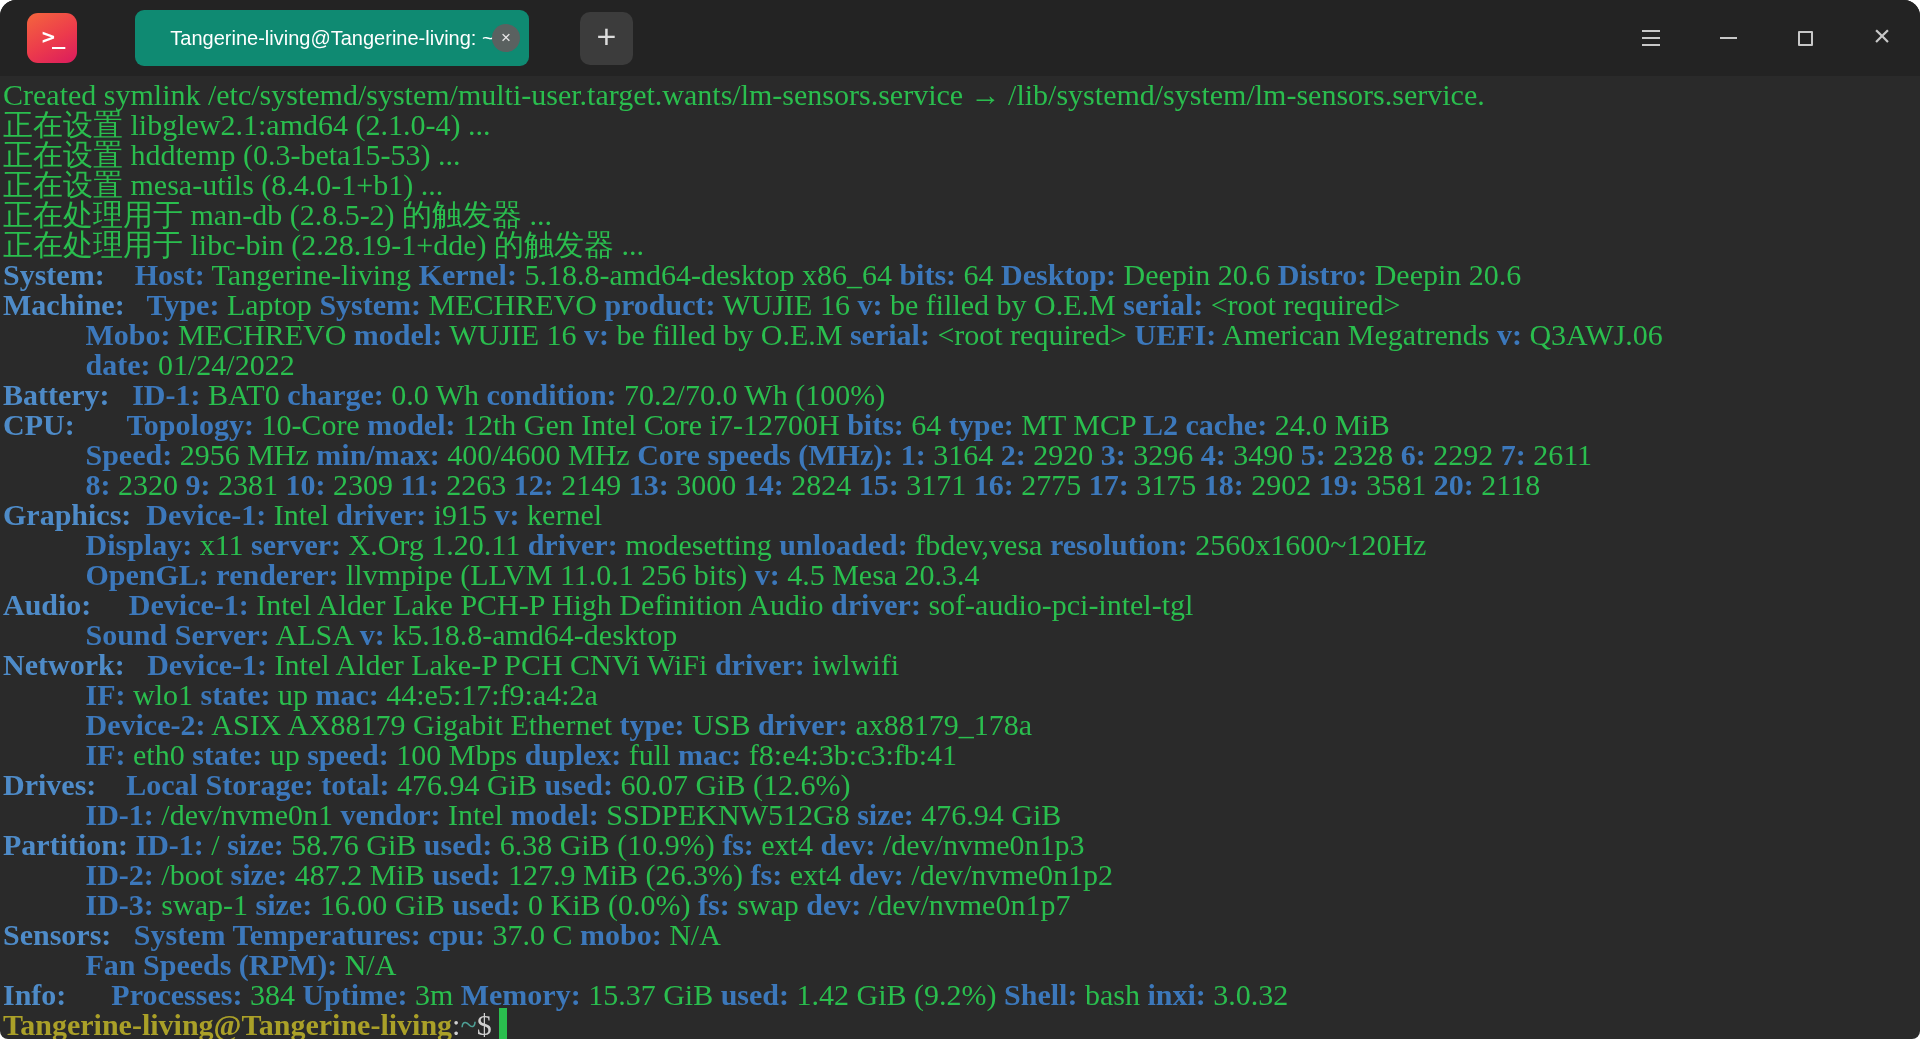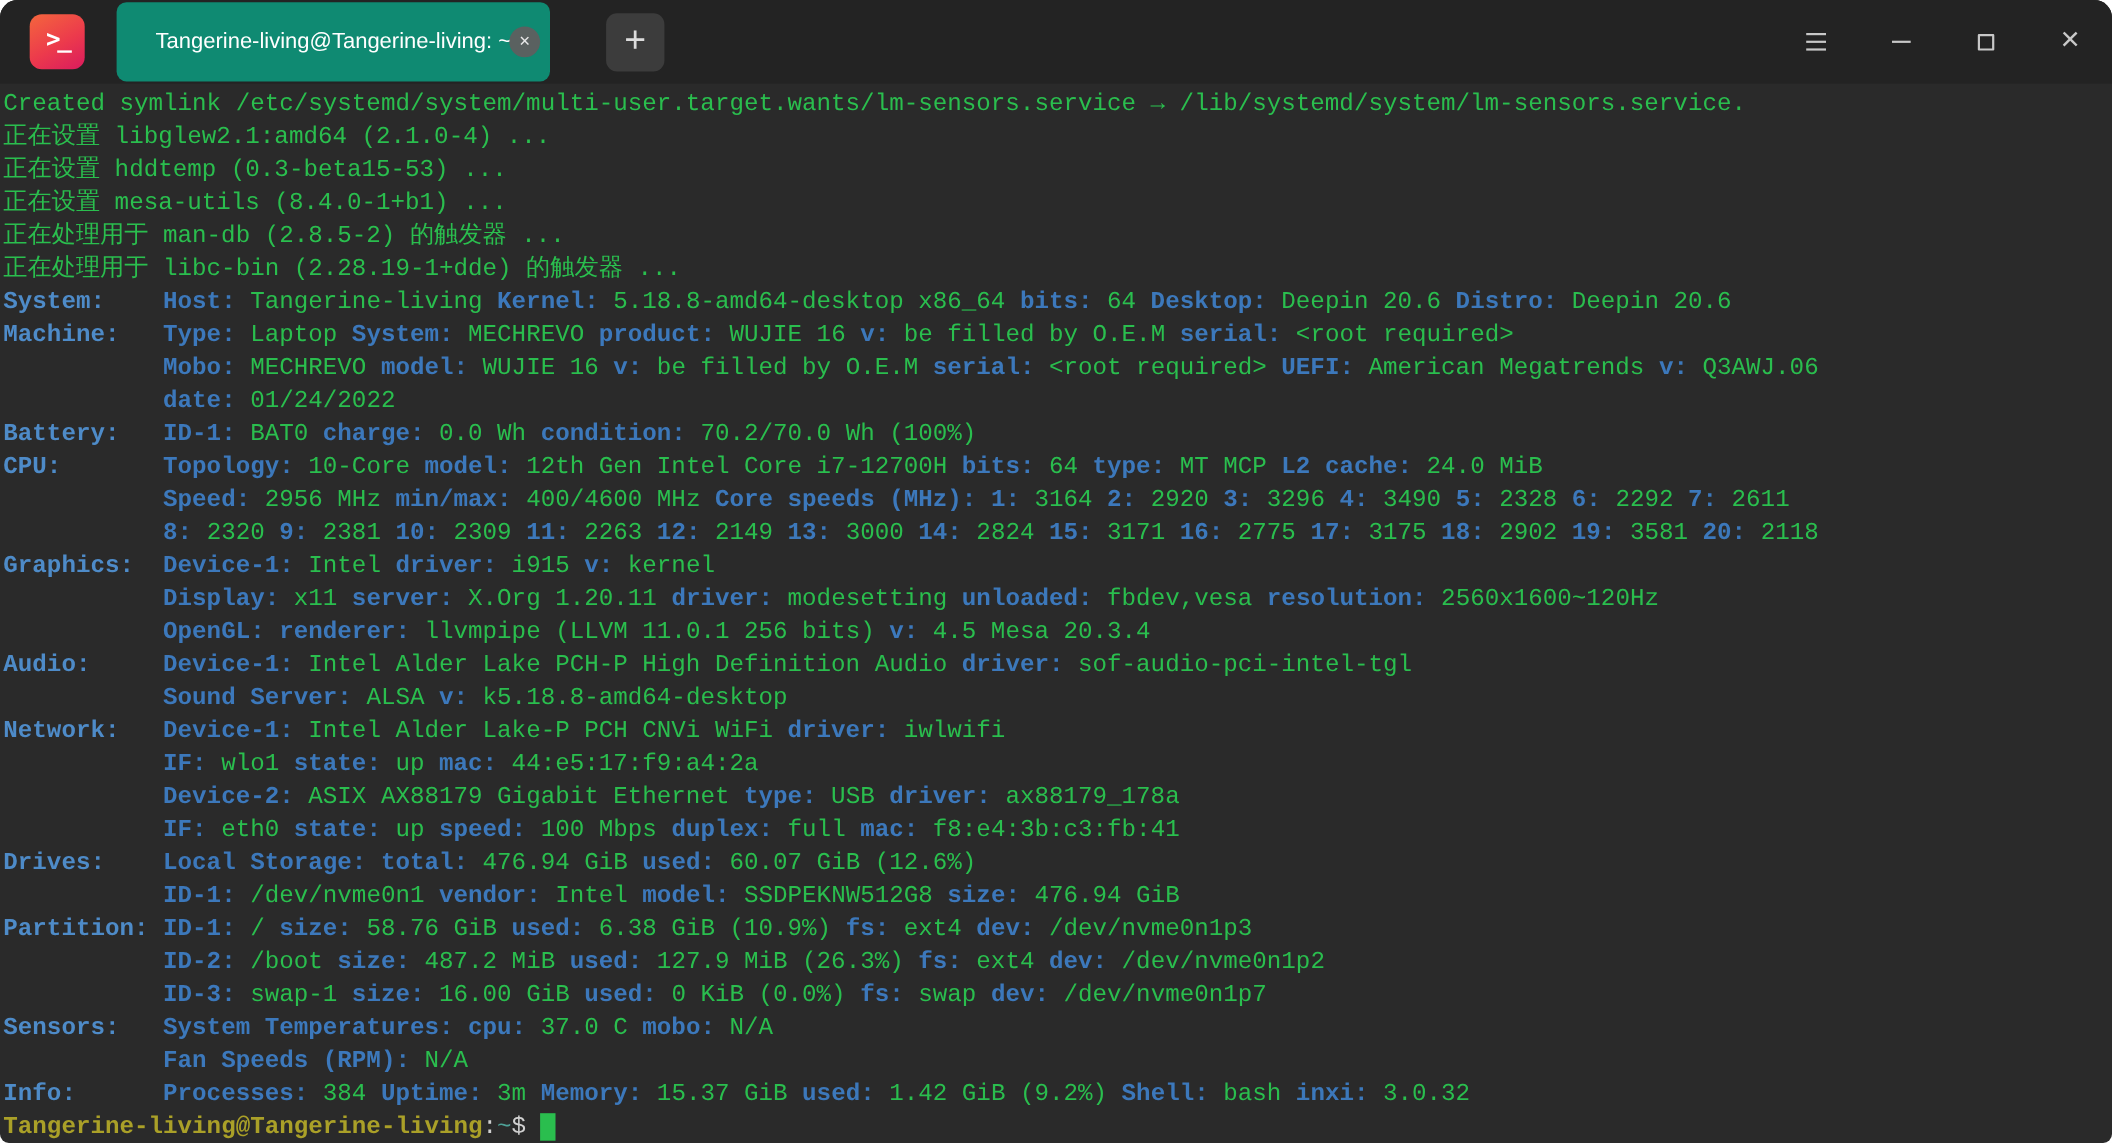--- a/index.html
+++ b/index.html
@@ -11,41 +11,41 @@
   body{width:1920px;height:1039px;overflow:hidden;font-family:"Liberation Sans",sans-serif;}
   .window{width:1920px;height:1039px;background:var(--bg);border-radius:16px 16px 8px 8px;
           overflow:hidden;display:flex;flex-direction:column;}
   
   .titlebar{height:76px;flex:0 0 auto;background:var(--titlebar);display:flex;align-items:center;position:relative;}
   .app-icon{width:50px;height:50px;margin-left:27px;border-radius:11px;flex:0 0 auto;
             background:linear-gradient(150deg,#f4663d 0%,#ec3a4c 55%,#da1b5e 100%);
             display:flex;align-items:center;justify-content:center;}
   .app-icon span{color:#fff;font-family:"DejaVu Sans Mono",monospace;font-weight:bold;
                  font-size:22px;letter-spacing:-3px;transform:translateY(-2px);}
-  .tab{margin-left:29px;width:394px;height:72px;background:var(--tabbg);border-radius:9px;
+  .tab{margin-left:58px;width:394px;height:56px;background:var(--tabbg);border-radius:9px;
        display:flex;align-items:center;justify-content:center;position:relative;flex:0 0 auto;}
   .tab-title{color:#ffffff;font-size:20px;white-space:nowrap;}
   .tab-close{position:absolute;right:9px;top:50%;transform:translateY(-50%);width:28px;height:28px;
              border-radius:50%;background:rgba(95,95,95,0.95);border:none;display:flex;
              align-items:center;justify-content:center;cursor:pointer;padding:0;}
   .tab-close span{color:#e8e8e8;font-size:17px;line-height:1;transform:translateY(-1px);}
   .new-tab{margin-left:51px;width:53px;height:53px;border-radius:10px;background:#3c3c3c;border:none;
            display:flex;align-items:center;justify-content:center;cursor:pointer;padding:0;}
   .new-tab span{color:#dcdcdc;font-size:34px;font-weight:200;line-height:1;transform:translateY(-2px);}
   .win-controls{position:absolute;right:10px;top:0;height:76px;display:flex;align-items:center;gap:21px;}
   .ctl-btn{width:56px;height:56px;background:transparent;border:none;display:flex;align-items:center;
            justify-content:center;cursor:pointer;padding:0;color:var(--ctl);}
   .i-menu{width:18px;height:2px;background:currentColor;position:relative;transform:translateY(-7px);
           box-shadow:0 7px 0 currentColor,0 14px 0 currentColor;}
   .i-min{width:17px;height:2px;background:currentColor;}
   .i-max{width:15px;height:15px;border:2px solid currentColor;border-radius:1px;}
   .i-close{font-size:30px;font-weight:100;line-height:1;color:var(--ctl);transform:translateY(-2px);}
   
-  .terminal{flex:1;padding:4px 3px 0 3px;font-family:Liberation Mono, monospace;
-            font-size:22px;line-height:30px;white-space:pre;overflow:hidden;cursor:text;}
+  .terminal{flex:1;padding:4px 3px 0 3px;font-family:Liberation Serif, serif;
+            font-size:30px;line-height:30px;white-space:pre;overflow:hidden;cursor:text;}
   .line{height:30px;}
   .g{color:var(--green);}
   .k{color:var(--key);font-weight:bold;}
   .c{color:var(--cat);font-weight:bold;}
   .p{color:var(--plain);}
   .y{color:var(--prompt);font-weight:bold;}
   .t{color:var(--tilde);}
   .cur{background:var(--green);color:transparent;}
 </style>
 </head>

